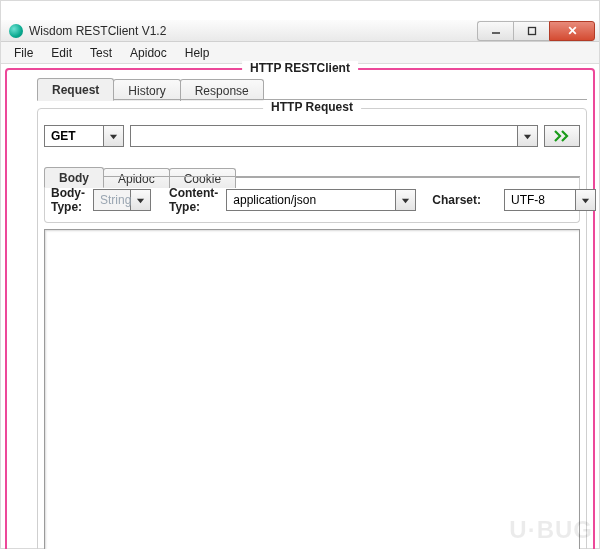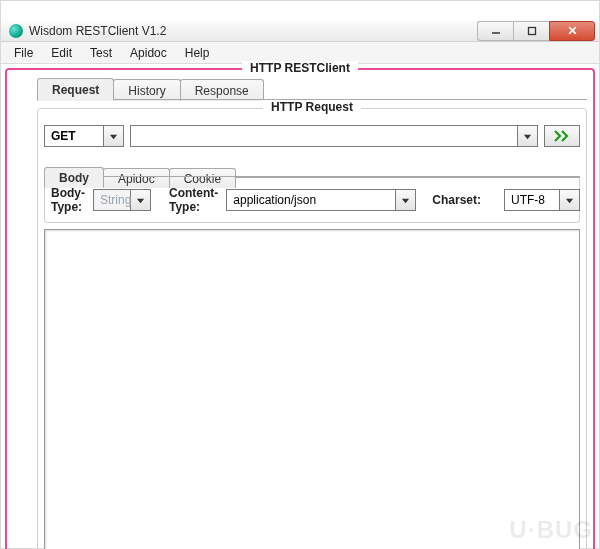--- a/index.html
+++ b/index.html
@@ -232,21 +232,21 @@
     border-top: 1px solid #a9a9a9;
     border-radius: 0 0 4px 4px;
   }
   .lbl {
     font-size: 12px;
     font-weight: bold;
     color: #222;
   }
   .body-type .combo-input { width: 38px; color: #9aa6b2; background:#f4f4f4; }
   .content-type .combo-input { width: 170px; }
-  .charset .combo-input { width: 56px; margin-left: 15px; }
+  .charset .combo-input { width: 72px; margin-left: 15px; }
   .flex-grow { flex: 1; }
 
   .editor {
     margin: 6px 6px 6px 6px;
     height: 330px;
     border: 1px solid #9a9a9a;
     background: #fff;
     box-shadow: inset 1px 1px 2px rgba(0,0,0,0.15);
   }
 

